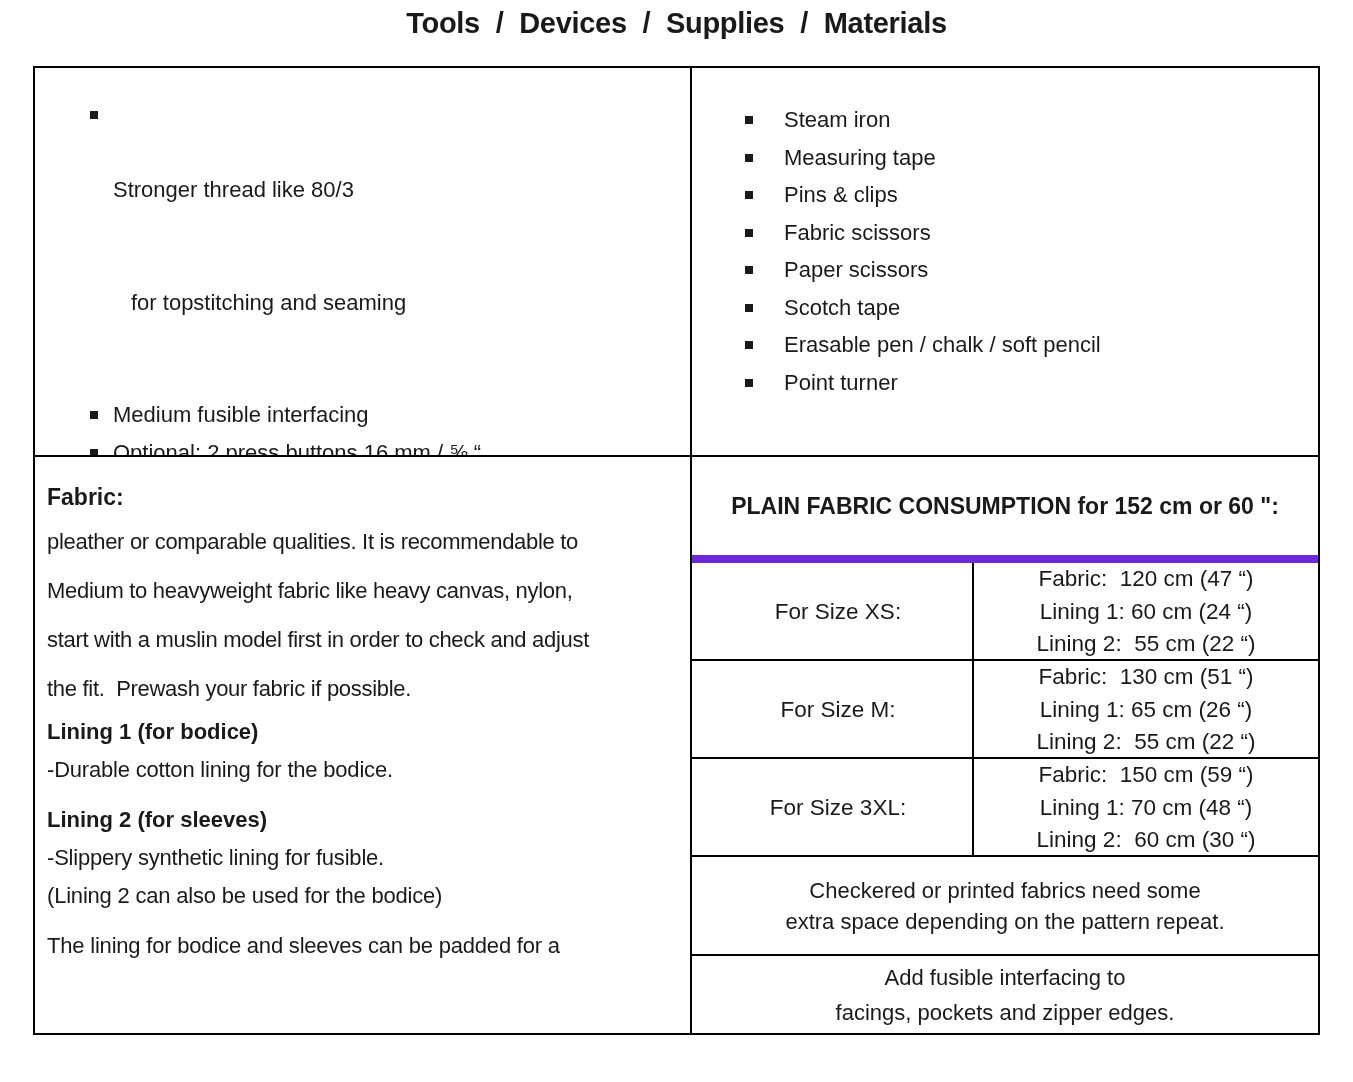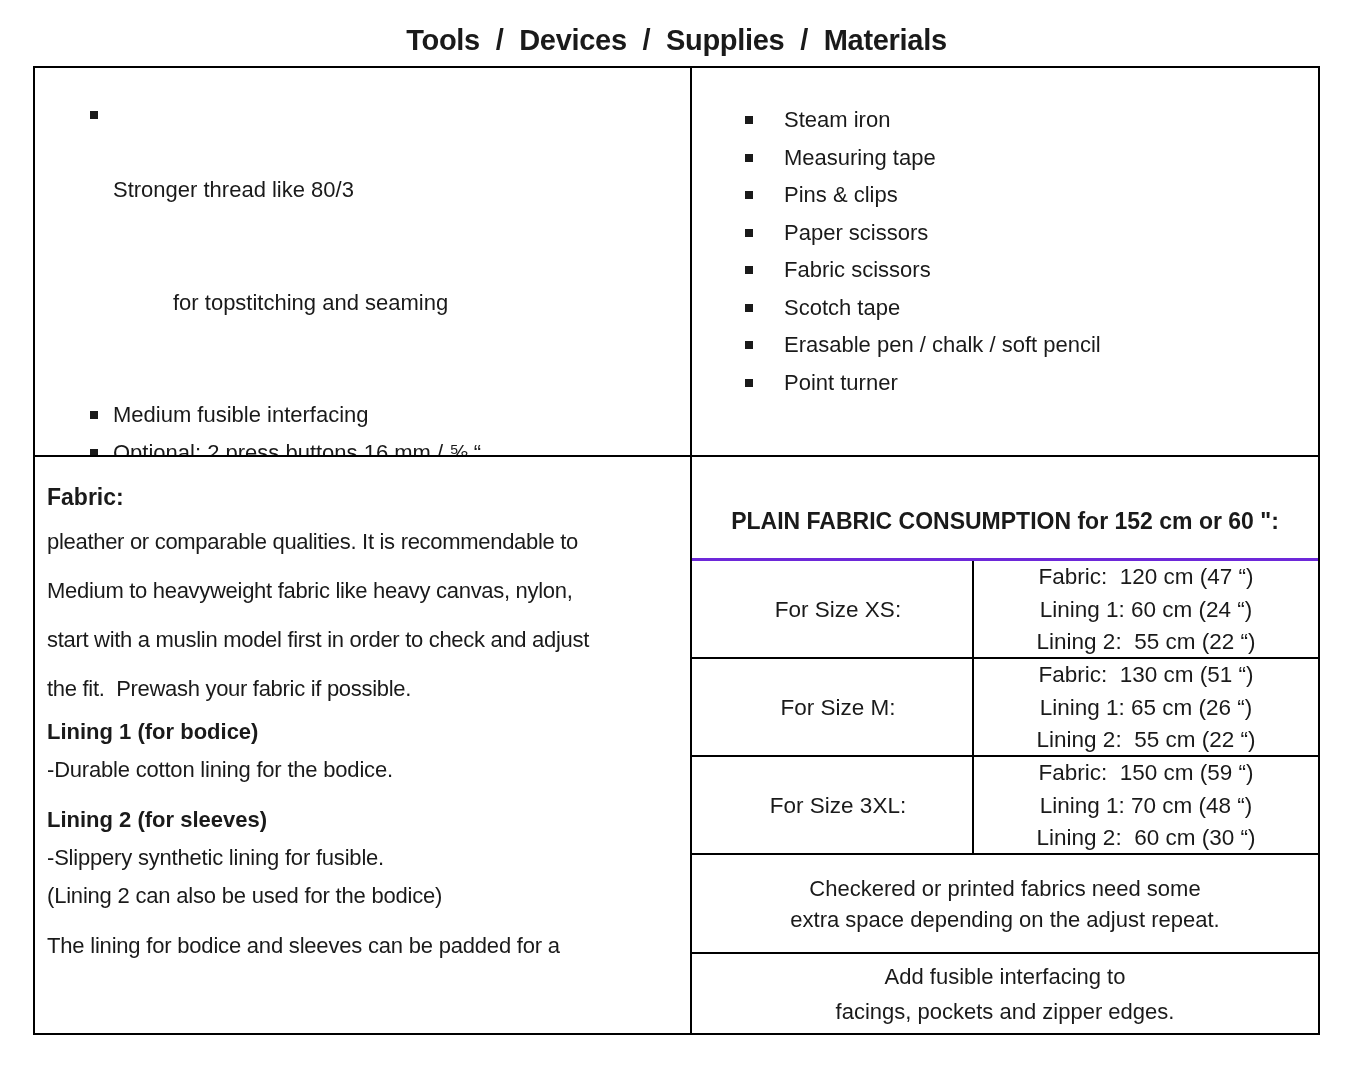--- a/index.html
+++ b/index.html
@@ -4,21 +4,21 @@
 <style>
   html,body{margin:0;padding:0;background:#ffffff;}
   body{
     position:relative;
     width:1353px;height:1082px;
     font-family:"Liberation Sans", sans-serif;
     color:#1a1a1a;
     overflow:hidden;
   }
   .title{
-    position:absolute;top:24px;left:0;width:100%;
+    position:absolute;top:7px;left:0;width:100%;
     text-align:center;
     font-size:29px;font-weight:700;
     word-spacing:8px;letter-spacing:-0.3px;
     white-space:pre;
   }
   .outer{
     position:absolute;left:33px;top:66px;
     width:1287px;height:969px;
     border:2px solid #000;
     box-sizing:border-box;
@@ -31,35 +31,35 @@
   .tr{border-bottom:2px solid #000;padding:33px 6px 4px 53px;}
   .bl{border-right:2px solid #000;padding:12px 6px 0 12px;}
   .br{display:flex;flex-direction:column;}
 
   
   .tool-item{display:flex;align-items:flex-start;}
   .bullet{flex:none;width:8px;height:8px;background:#1a1a1a;margin-top:15px;}
   .gap-l{margin-right:15px;}
   .gap-r{margin-right:31px;}
   .tool-text{font-size:22px;line-height:37.5px;white-space:pre;}
-  .cont-a{margin-left:60px;}
+  .cont-a{margin-left:18px;}
 
   
   .b-head{font-size:23px;font-weight:700;line-height:40px;margin-top:8px;white-space:pre;}
   .pline{font-size:22px;line-height:49px;letter-spacing:-0.3px;white-space:pre;}
   .l-head{font-size:22px;font-weight:700;line-height:38px;white-space:pre;}
   .lline{font-size:22px;line-height:38px;letter-spacing:-0.2px;white-space:pre;}
   .mt16{}
   .mt12{margin-top:12px;}
 
   
   .cons-header{
-    height:77px;border-bottom:3px solid #6d28d9;box-sizing:border-box;
+    height:106px;border-bottom:8px solid #6d28d9;box-sizing:border-box;
     display:flex;align-items:center;justify-content:center;
-    font-size:23px;font-weight:700;white-space:pre;margin-top:27px;
+    font-size:23px;font-weight:700;white-space:pre;
   }
   .cons-row{
     height:98px;border-bottom:2px solid #000;box-sizing:border-box;
     display:grid;grid-template-columns:282px 1fr;
   }
   .cons-label{
     border-right:2px solid #000;box-sizing:border-box;
     display:flex;align-items:center;justify-content:center;
     font-size:22.5px;white-space:pre;padding-left:12px;
   }
@@ -109,25 +109,25 @@
     <div class="tool-item">
       <span class="bullet gap-r"></span>
       <div class="tool-text">Measuring tape</div>
     </div>
     <div class="tool-item">
       <span class="bullet gap-r"></span>
       <div class="tool-text">Pins &amp; clips</div>
     </div>
     <div class="tool-item">
       <span class="bullet gap-r"></span>
+      <div class="tool-text">Fabric scissors</div>
+    </div>
+    <div class="tool-item">
+      <span class="bullet gap-r"></span>
       <div class="tool-text">Paper scissors</div>
-    </div>
-    <div class="tool-item">
-      <span class="bullet gap-r"></span>
-      <div class="tool-text">Fabric scissors</div>
     </div>
     <div class="tool-item">
       <span class="bullet gap-r"></span>
       <div class="tool-text">Scotch tape</div>
     </div>
     <div class="tool-item">
       <span class="bullet gap-r"></span>
       <div class="tool-text">Erasable pen / chalk / soft pencil</div>
     </div>
     <div class="tool-item">
@@ -179,21 +179,21 @@
       <div class="cons-label">For Size 3XL:</div>
       <div class="cons-values">
         <div>Fabric:  150 cm (59 “)</div>
         <div>Lining 1: 70 cm (48 “)</div>
         <div>Lining 2:  60 cm (30 “)</div>
       </div>
     </div>
 
     <div class="cons-note n1">
       <div>Checkered or printed fabrics need some</div>
-      <div>extra space depending on the adjust repeat.</div>
+      <div>extra space depending on the pattern repeat.</div>
     </div>
 
     <div class="cons-note n2">
       <div>Add fusible interfacing to</div>
       <div>facings, pockets and zipper edges.</div>
     </div>
   </div>
 
 </div>
 

